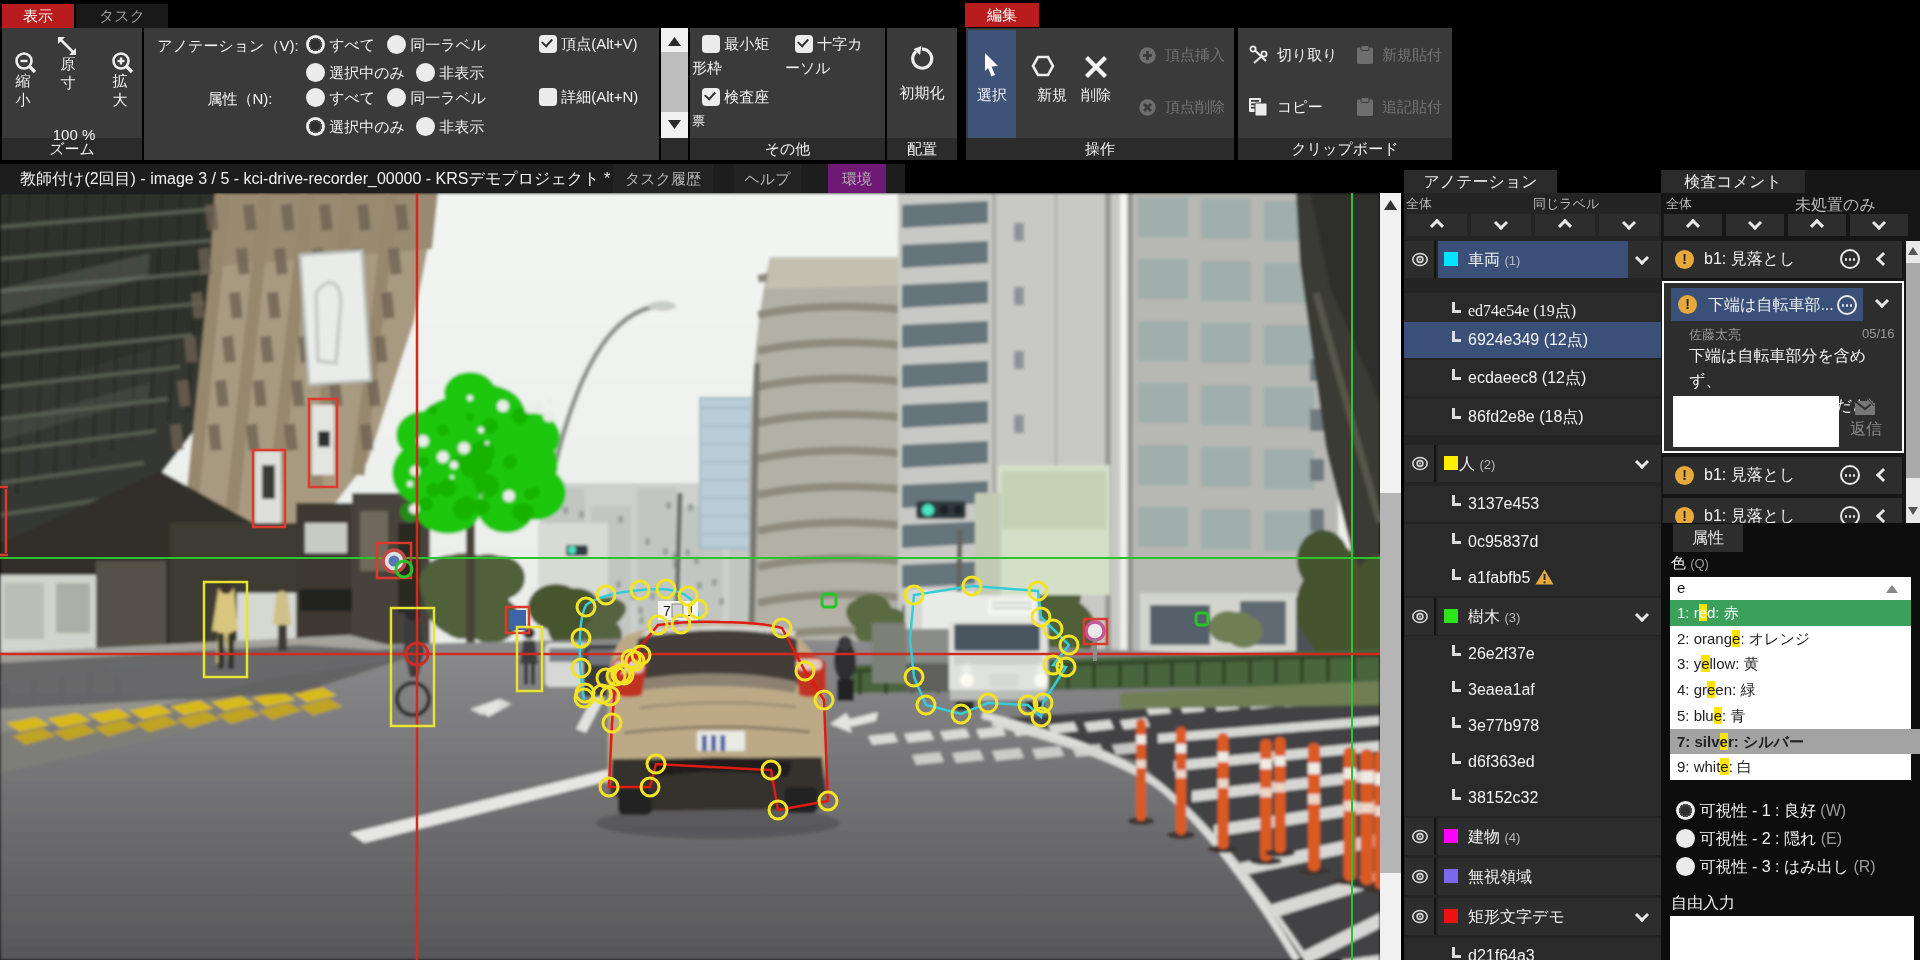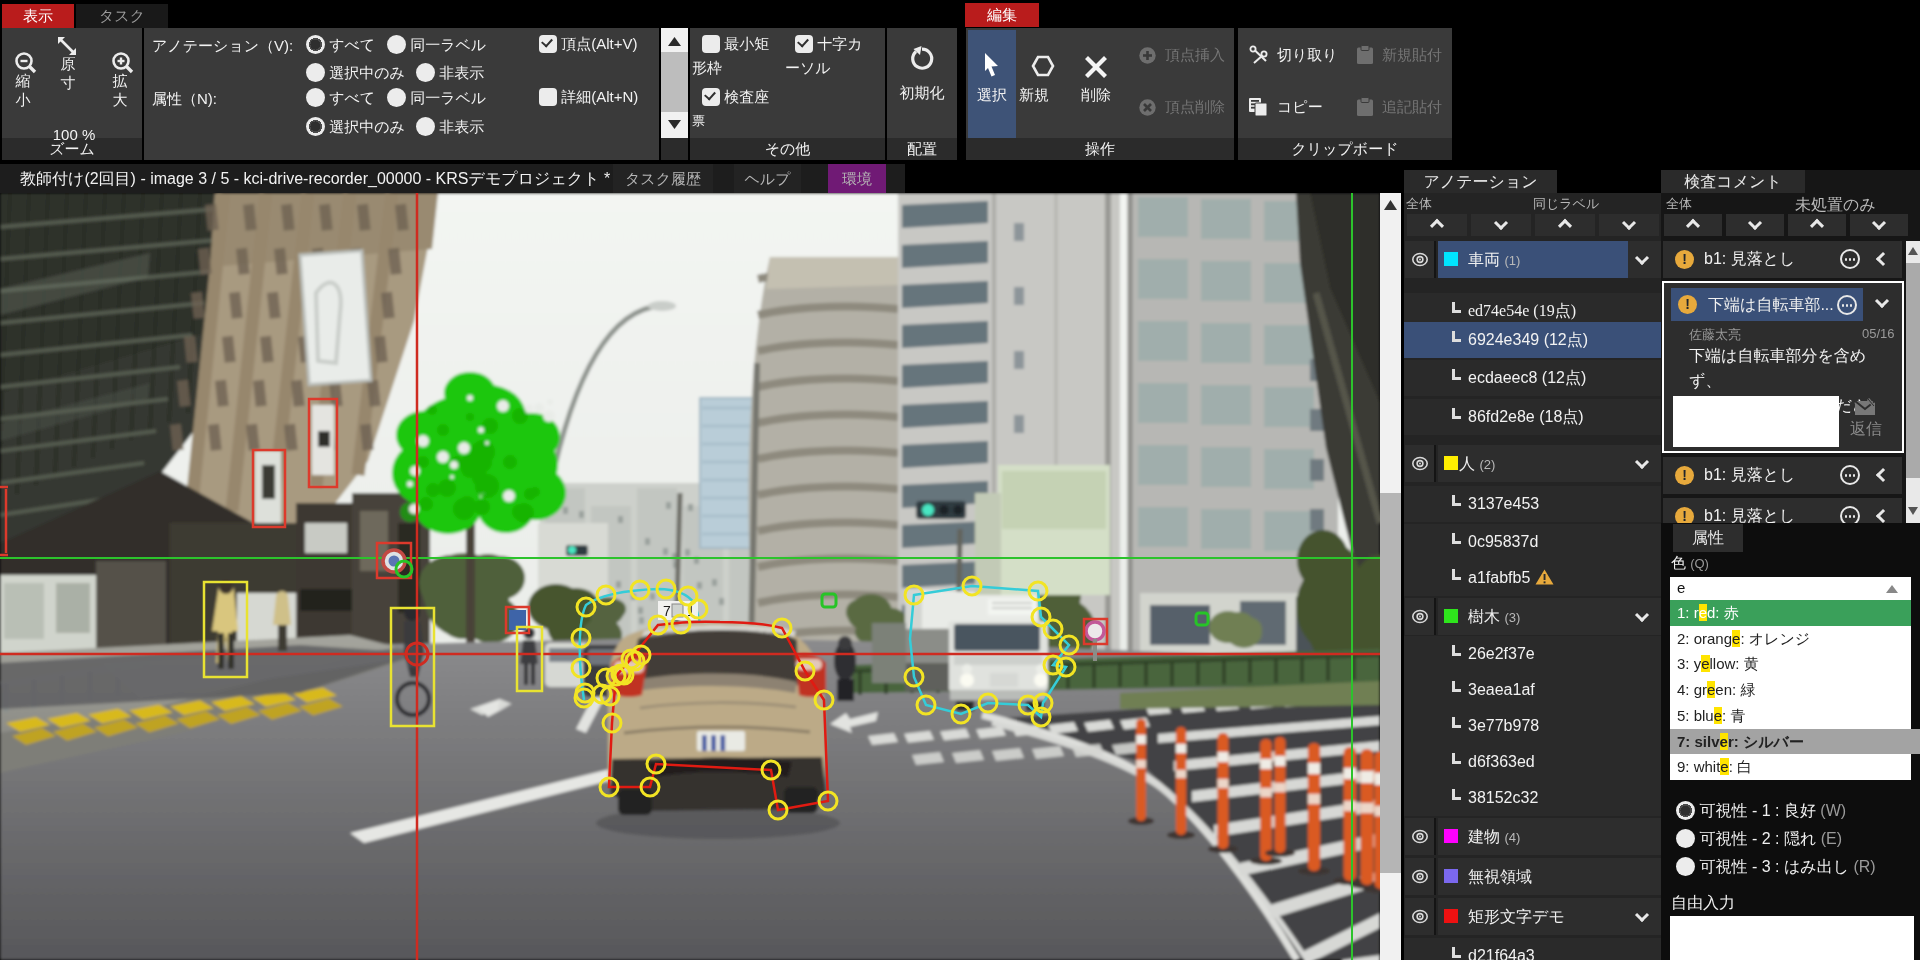--- a/index.html
+++ b/index.html
@@ -57,27 +57,27 @@
   <svg class="abs" style="left:107px;top:22px" width="28" height="28" viewBox="0 0 28 28">
       <circle cx="12" cy="11" r="7.5" fill="none" stroke="#ececec" stroke-width="2.6"></circle>
       <line x1="17.5" y1="16.5" x2="23" y2="22" stroke="#ececec" stroke-width="3.4"></line>
       <line x1="8.5" y1="11" x2="15.5" y2="11" stroke="#ececec" stroke-width="2.4"></line>
       <line x1="12" y1="7.5" x2="12" y2="14.5" stroke="#ececec" stroke-width="2.4"></line>
     </svg>
   <div class="vbtn" style="left:104px;top:43px;width:28px">拡<br>大</div>
 </div>
 
 <div class="grp" style="left:144px;width:515px">
-  <div class="rlbl abs" style="left:8px;top:9px;width:152px;text-align:left">アノテーション（V):</div>
+  <div class="rlbl abs" style="left:8px;top:9px;width:152px;text-align:center">アノテーション（V):</div>
   <div class="rlbl abs" style="left:162px;top:7px"><span class="radio sel"></span> すべて</div>
   <div class="rlbl abs" style="left:243px;top:7px"><span class="radio"></span> 同一ラベル</div>
   <div class="rlbl abs" style="left:162px;top:35px"><span class="radio"></span> 選択中のみ</div>
   <div class="rlbl abs" style="left:272px;top:35px"><span class="radio"></span> 非表示</div>
   <div class="rlbl abs" style="left:395px;top:7px"><span class="chk on"></span> 頂点(Alt+V)</div>
-  <div class="rlbl abs" style="left:8px;top:62px;width:152px;text-align:left">属性（N):</div>
+  <div class="rlbl abs" style="left:20px;top:62px;width:152px;text-align:center">属性（N):</div>
   <div class="rlbl abs" style="left:162px;top:60px"><span class="radio"></span> すべて</div>
   <div class="rlbl abs" style="left:243px;top:60px"><span class="radio"></span> 同一ラベル</div>
   <div class="rlbl abs" style="left:162px;top:89px"><span class="radio sel"></span> 選択中のみ</div>
   <div class="rlbl abs" style="left:272px;top:89px"><span class="radio"></span> 非表示</div>
   <div class="rlbl abs" style="left:395px;top:60px"><span class="chk"></span> 詳細(Alt+N)</div>
 </div>
 
 <div class="abs" style="left:661px;top:28px;width:27px;height:110px;background:#f1f1f1">
   <svg class="abs" style="left:6px;top:8px" width="15" height="11">
       <path d="M7.5 1 L14 10 L1 10 Z" fill="#2a2a2a"></path>
@@ -112,21 +112,21 @@
   <div class="cap">操作</div>
   <div class="abs" style="left:2px;top:2px;width:48px;height:108px;background:#3e5377">
     <svg class="abs" style="left:14px;top:22px" width="20" height="26" viewBox="0 0 20 26">
         <path d="M3 1 L16 14 L9.5 14.5 L13 23 L9.5 24.5 L6 16 L3 19 Z" fill="#fff"></path>
       </svg>
     <div class="rlbl abs" style="left:0;top:56px;width:48px;text-align:center">選択</div>
   </div>
   <div style="position:absolute;left:64px;top:26px;width:26px;height:24px"><svg width="26" height="24" viewBox="0 0 26 24">
         <path d="M8 3 L18 3 L23 12 L18 21 L8 21 L3 12 Z" fill="none" stroke="#ececec" stroke-width="2.6"></path>
       </svg></div>
-  <div class="rlbl abs" style="left:53px;top:58px;width:48px;text-align:left">新規</div>
+  <div class="rlbl abs" style="left:53px;top:58px;width:48px;text-align:right">新規</div>
   <svg class="abs" style="left:118px;top:27px" width="24" height="24" viewBox="0 0 24 24">
       <path d="M4 1 L12 9 L20 1 L23 4 L15 12 L23 20 L20 23 L12 15 L4 23 L1 20 L9 12 L1 4 Z" fill="#f4f4f4"></path>
     </svg>
   <div class="rlbl abs" style="left:106px;top:58px;width:48px;text-align:center">削除</div>
   <svg class="abs" style="left:173px;top:19px" width="17" height="17" viewBox="0 0 17 17">
       <circle cx="8.5" cy="8.5" r="8.2" fill="#6e6e6e"></circle>
       <line x1="4" y1="8.5" x2="13" y2="8.5" stroke="#393939" stroke-width="2.6"></line>
       <line x1="8.5" y1="4" x2="8.5" y2="13" stroke="#393939" stroke-width="2.6"></line>
     </svg>
   <div class="rlbl dis abs" style="left:199px;top:18px">頂点挿入</div>

